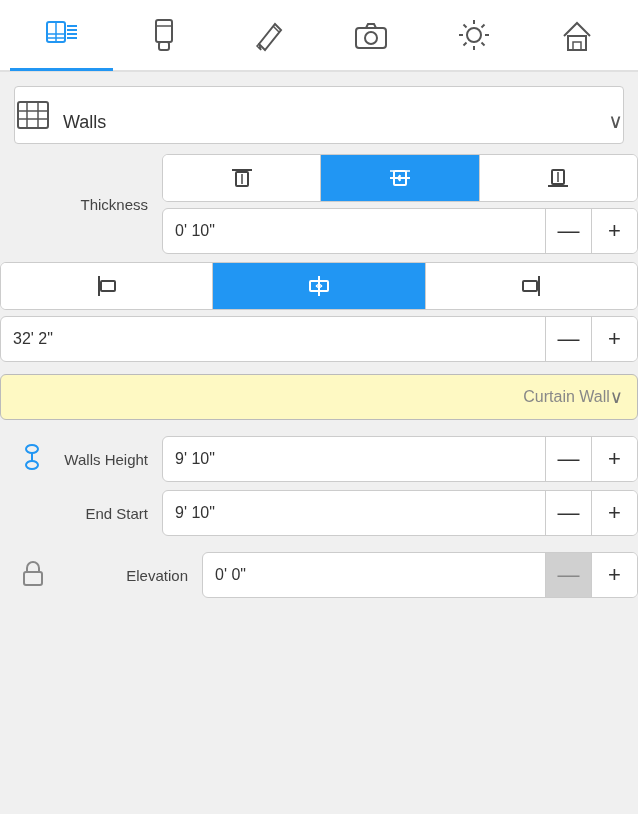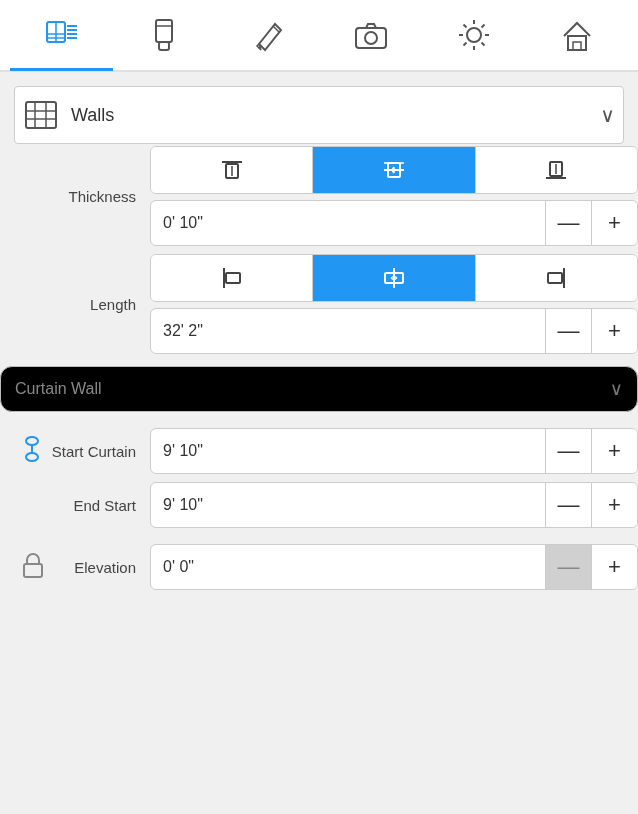--- a/index.html
+++ b/index.html
@@ -38,26 +38,26 @@
       background: #2196F3;
     }
     .nav-icon svg {
       width: 38px;
       height: 38px;
     }
 
     
     .walls-dropdown {
       display: flex;
-      align-items: center;
+      align-items: flex-end;
       background: #fff;
       border: 1.5px solid #ccc;
       border-radius: 4px;
-      margin: 14px 14px 2px 14px;
-      padding: 10px 8px;
+      margin: 14px 14px 10px 14px;
+      padding: 10px 0;
       cursor: pointer;
     }
     .walls-icon {
       width: 36px;
       height: 36px;
       margin-right: 12px;
       display: flex;
       align-items: center;
       justify-content: center;
     }
@@ -78,20 +78,21 @@
       align-items: center;
       margin-bottom: 8px;
     }
     .prop-label {
       width: 150px;
       text-align: right;
       padding-right: 14px;
       font-size: 15px;
       color: #444;
       font-weight: 400;
+      margin-left: 12px;
     }
     .prop-controls {
       flex: 1;
       display: flex;
       flex-direction: column;
       gap: 6px;
     }
 
     
     .icon-group {
@@ -158,26 +159,27 @@
     }
     .value-btn.disabled {
       background: #d0d0d0;
       color: #888;
     }
 
     
     .type-dropdown {
       display: flex;
       align-items: center;
-      background: #000000;
+      background: #fef9c3;
       border: 1.5px solid #bbb;
-      border-radius: 12px;
+      border-radius: 6px;
       padding: 0 14px;
       height: 46px;
       cursor: pointer;
+      text-align: right;
     }
     .type-dropdown-label {
       flex: 1;
       font-size: 16px;
       color: #888;
     }
     .type-dropdown-chevron {
       font-size: 18px;
       color: #777;
     }
@@ -310,21 +312,20 @@
         <span class="value-display">0' 10"</span>
         <button class="value-btn">—</button>
         <button class="value-btn">+</button>
       </div>
     </div>
   </div>
 
   <div class="spacer"></div>
 
   <div class="prop-row block">
-    <div class="prop-label">Length</div>
     <div class="prop-controls">
 
       <div class="icon-group">
         <button class="icon-btn">
           <svg viewBox="0 0 28 28" fill="none">
             <line x1="6" y1="4" x2="6" y2="24" stroke="currentColor" stroke-width="2"></line>
             <rect x="8" y="9" width="14" height="10" rx="1" stroke="currentColor" stroke-width="2" fill="none"></rect>
             <line x1="8" y1="14" x2="6" y2="14" stroke="currentColor" stroke-width="1.5"></line>
           </svg>
         </button>
@@ -361,21 +362,21 @@
         <span class="type-dropdown-label">Curtain Wall</span>
         <span class="type-dropdown-chevron">∨</span>
       </div>
     </div>
   </div>
 
   <div class="section-gap"></div>
 
   <div style="position:relative;">
     <div class="prop-row">
-      <div class="prop-label">Start Curtain</div>
+      <div class="prop-label">Walls Height</div>
       <div class="prop-controls">
         <div class="value-row">
           <span class="value-display">9' 10"</span>
           <button class="value-btn">—</button>
           <button class="value-btn">+</button>
         </div>
       </div>
     </div>
 
     <div style="position:absolute; left:20px; top:50%; transform:translateY(-50%);">
@@ -393,21 +394,21 @@
       <div class="value-row">
         <span class="value-display">9' 10"</span>
         <button class="value-btn">—</button>
         <button class="value-btn">+</button>
       </div>
     </div>
   </div>
 
   <div class="section-gap"></div>
 
-  <div style="position:relative;">
+  <div style="position:relative;padding-left:40px;">
     <div class="prop-row">
       <div class="prop-label">Elevation</div>
       <div class="prop-controls">
         <div class="value-row">
           <span class="value-display">0' 0"</span>
           <button class="value-btn disabled">—</button>
           <button class="value-btn">+</button>
         </div>
       </div>
     </div>

